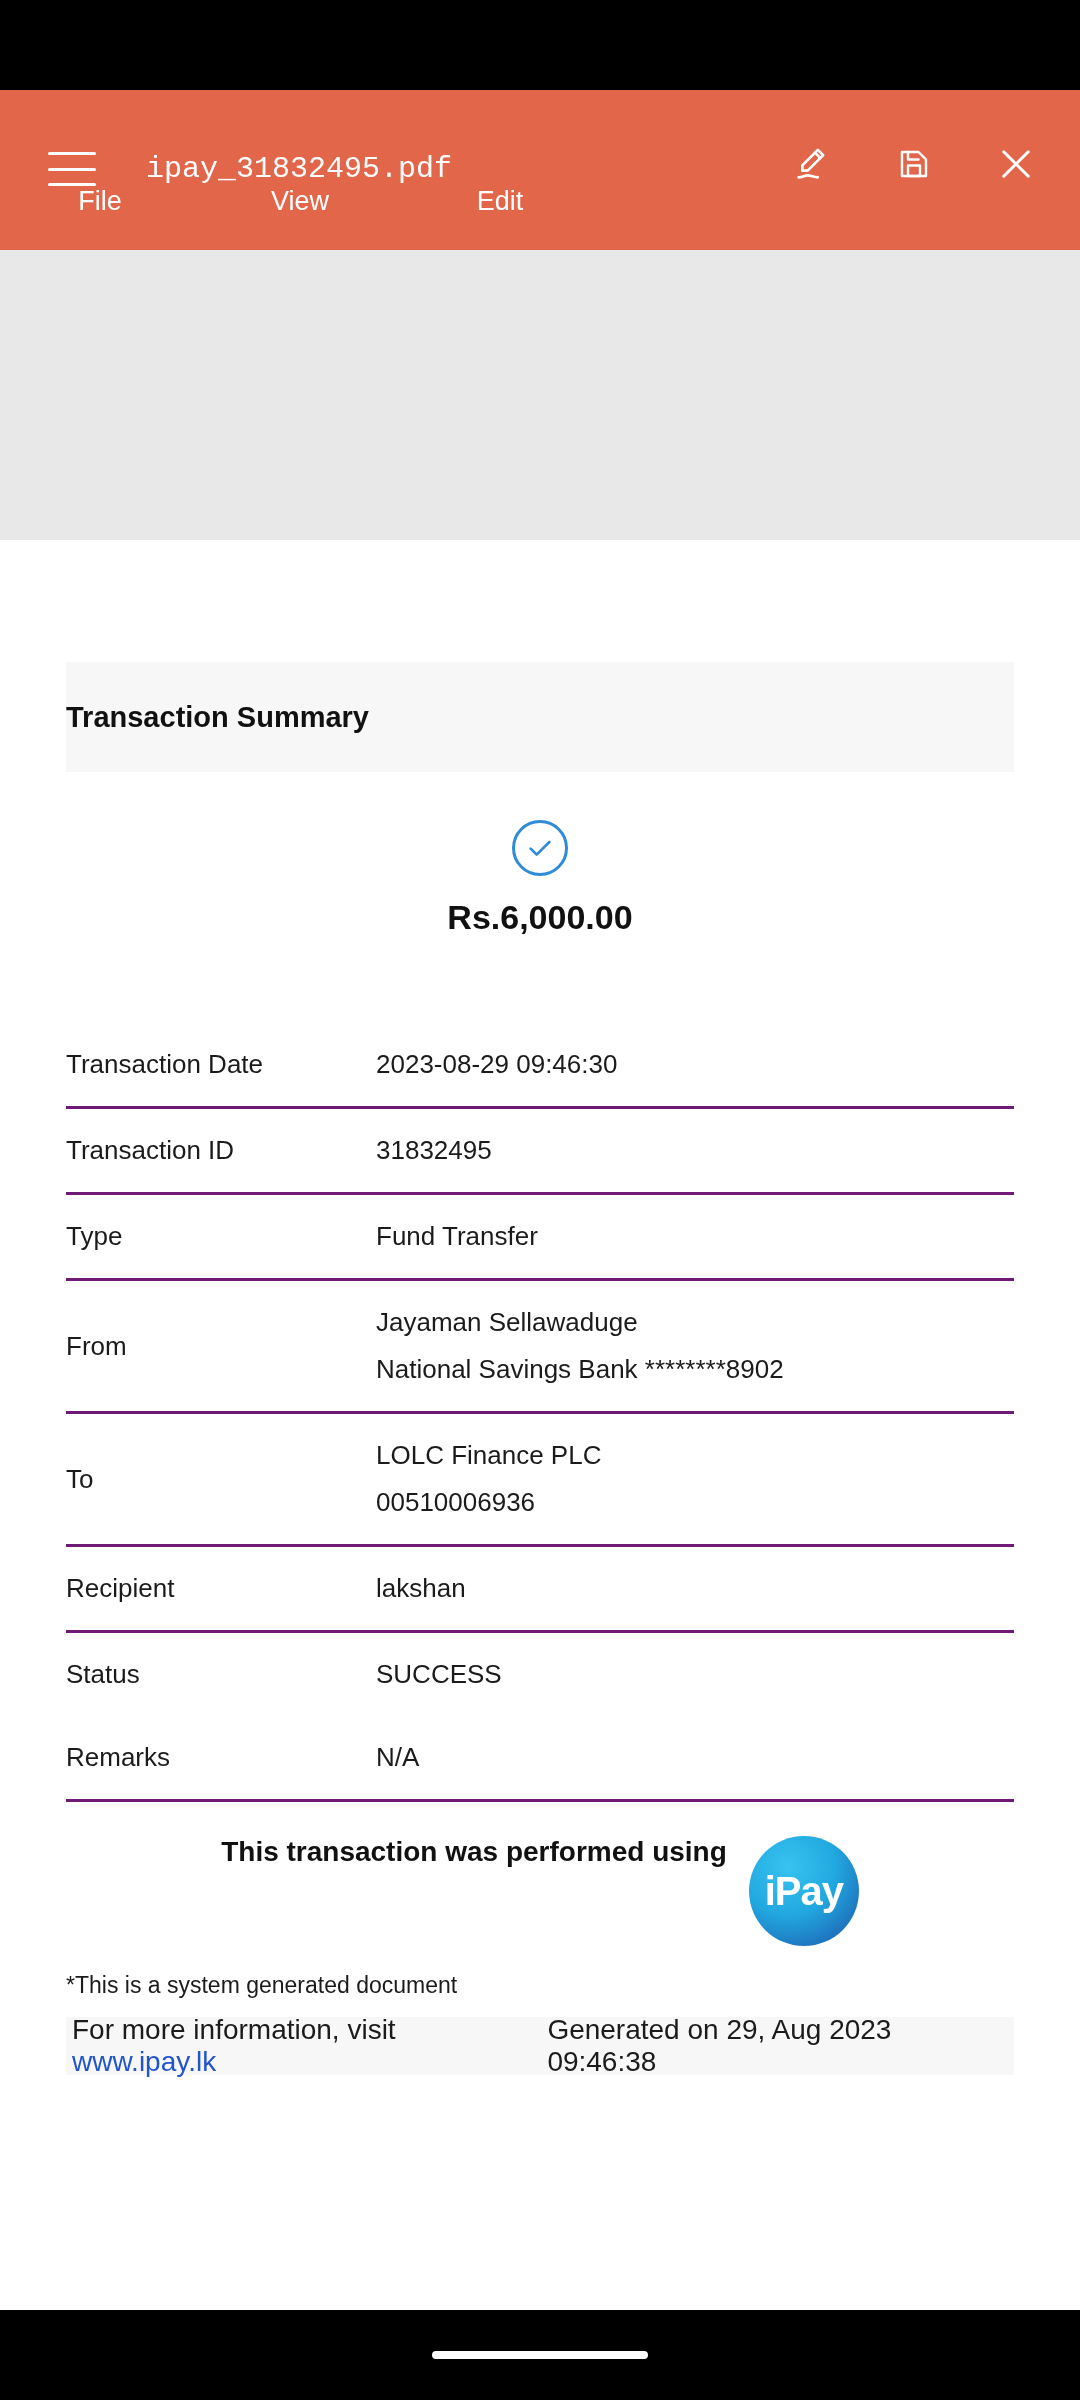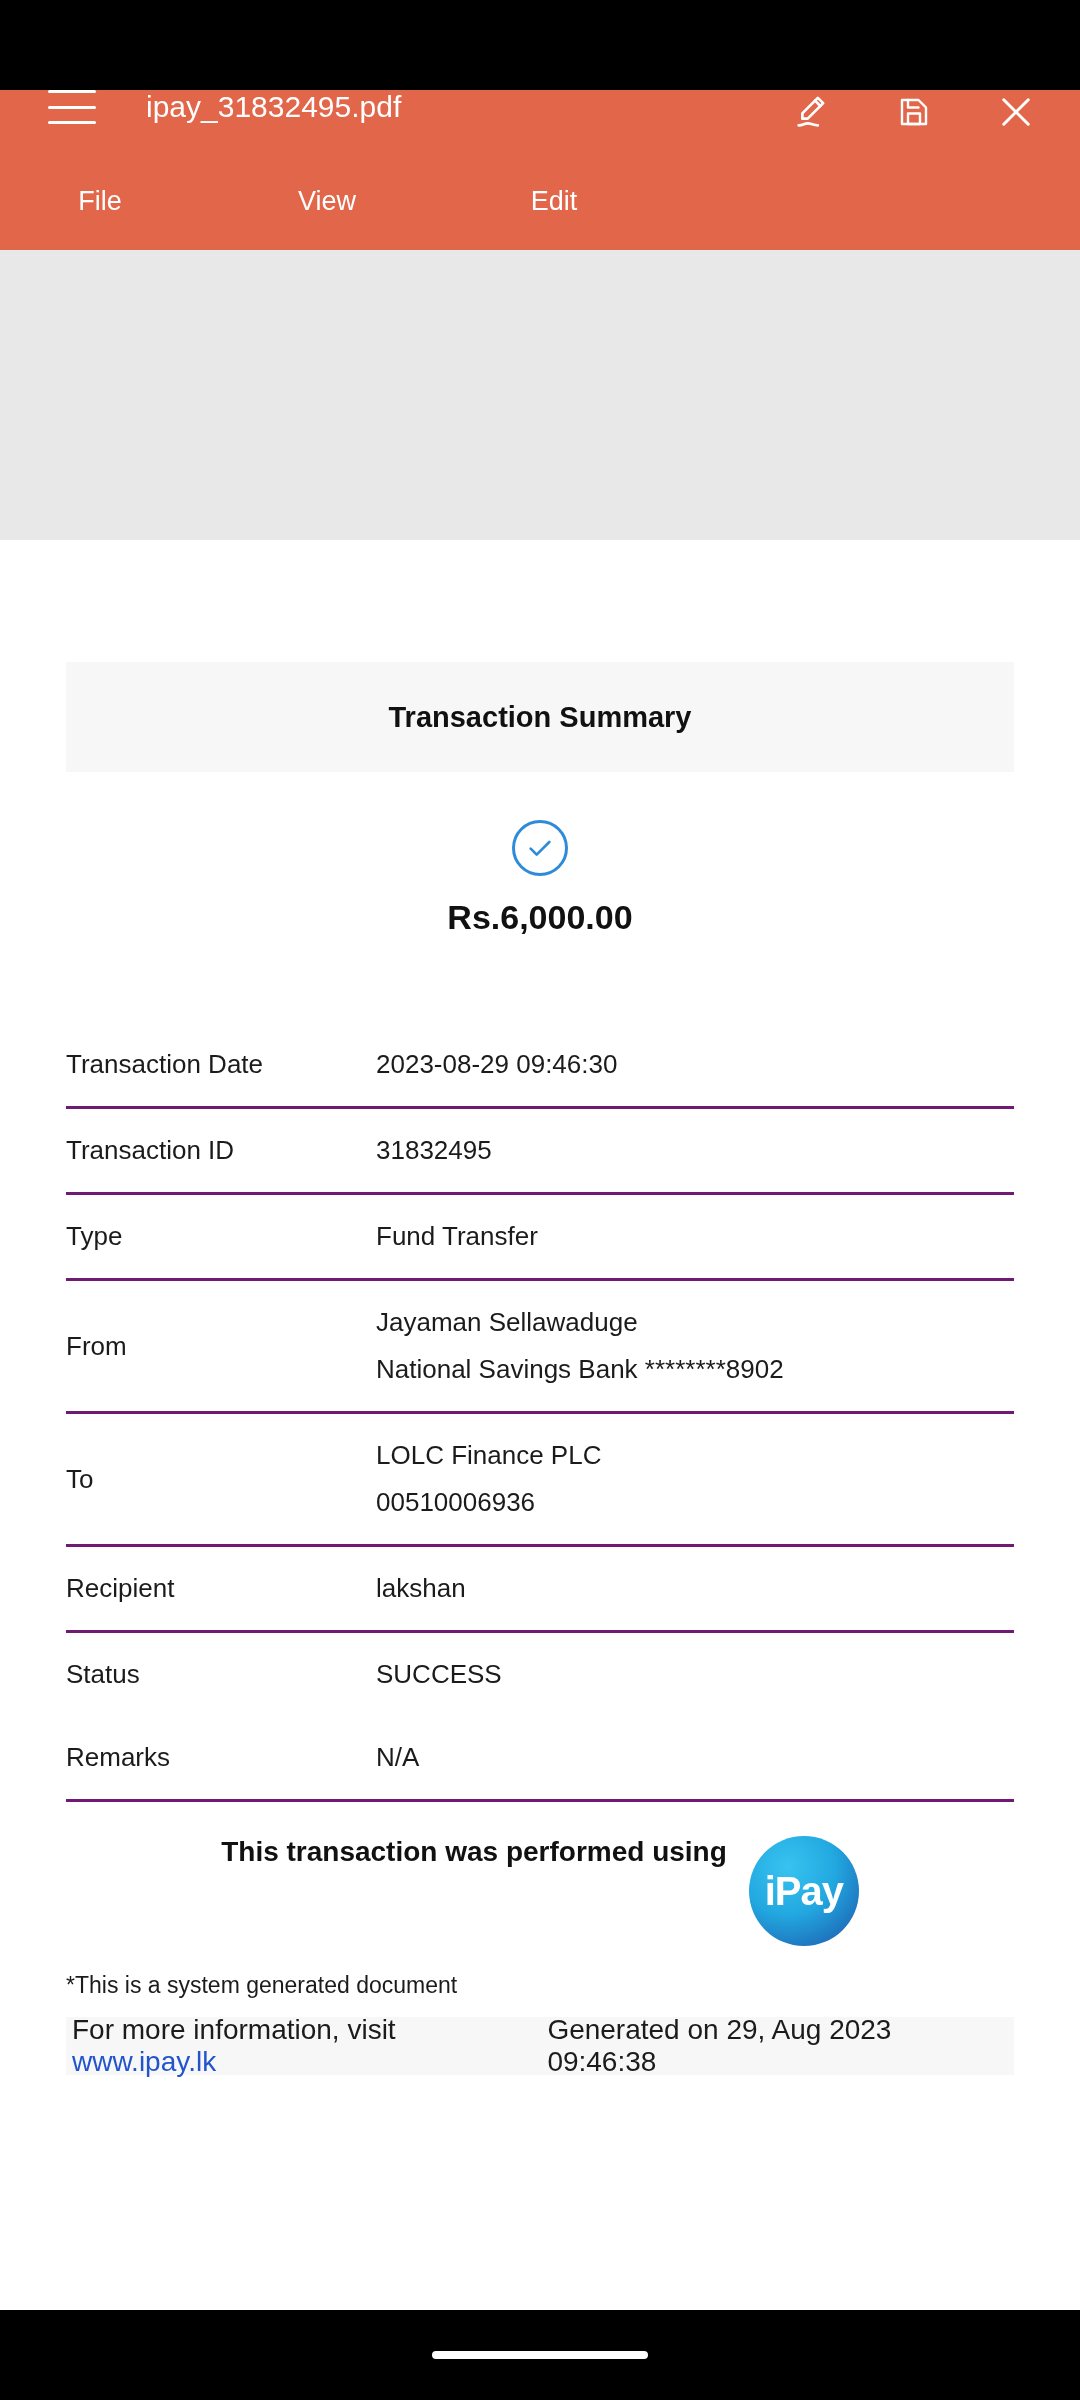--- a/index.html
+++ b/index.html
@@ -23,22 +23,23 @@
   }
   
   .app-bar {
     background: #E2664A;
     height: 160px;
     position: relative;
   }
   .app-bar-top {
     height: 96px;
     display: flex;
-    align-items: flex-start;
+    align-items: flex-end;
     padding: 0 42px 0 48px;
+    font-family: Liberation Mono, monospace;
   }
   .hamburger {
     width: 48px;
     height: 34px;
     display: flex;
     flex-direction: column;
     justify-content: space-between;
     cursor: pointer;
     flex: 0 0 auto;
   }
@@ -70,21 +71,20 @@
     justify-content: center;
     cursor: pointer;
   }
   .icon-btn svg { display: block; }
   
   .menu-row {
     height: 64px;
     display: flex;
     align-items: flex-start;
     padding-left: 0;
-    gap: 27px;
   }
   .menu-item {
     color: #fff;
     font-size: 27px;
     cursor: pointer;
     text-align: center;
   }
   .menu-item.file { width: 200px; }
   .menu-item.view { width: 200px; }
   .menu-item.edit { width: 200px; }
@@ -107,21 +107,21 @@
   .doc-inner {
     position: relative;
     margin: 0 66px;
     padding-top: 122px;
   }
   .summary-header {
     background: #F7F7F7;
     height: 110px;
     display: flex;
     align-items: center;
-    justify-content: center;
+    justify-content: flex-start;
   }
   .summary-header-text {
     font-size: 29px;
     font-weight: bold;
     color: #111;
   }
   .check-wrap {
     display: flex;
     justify-content: center;
     margin-top: 48px;

